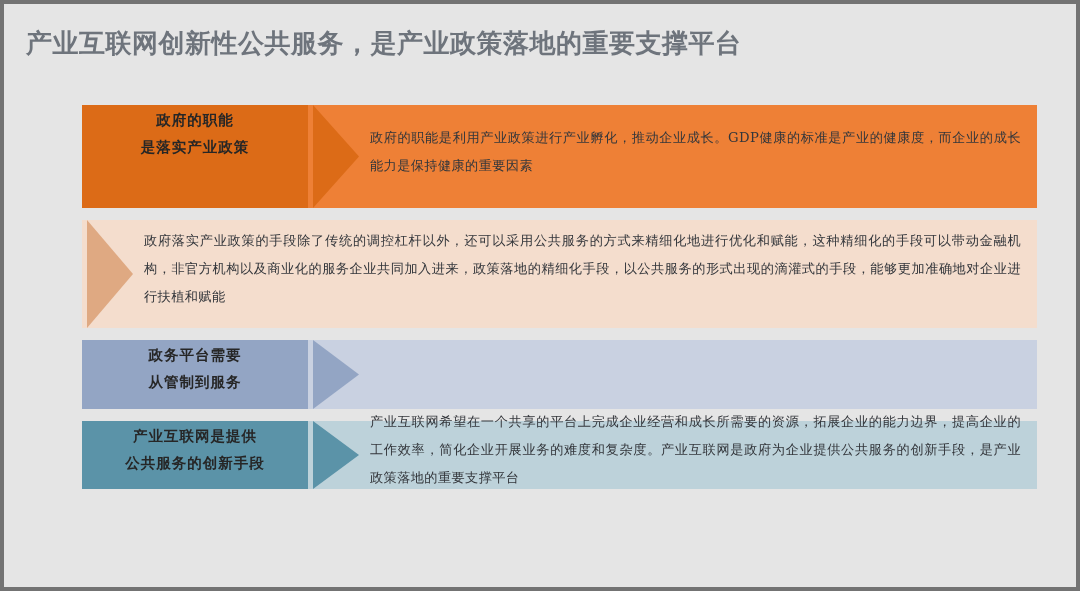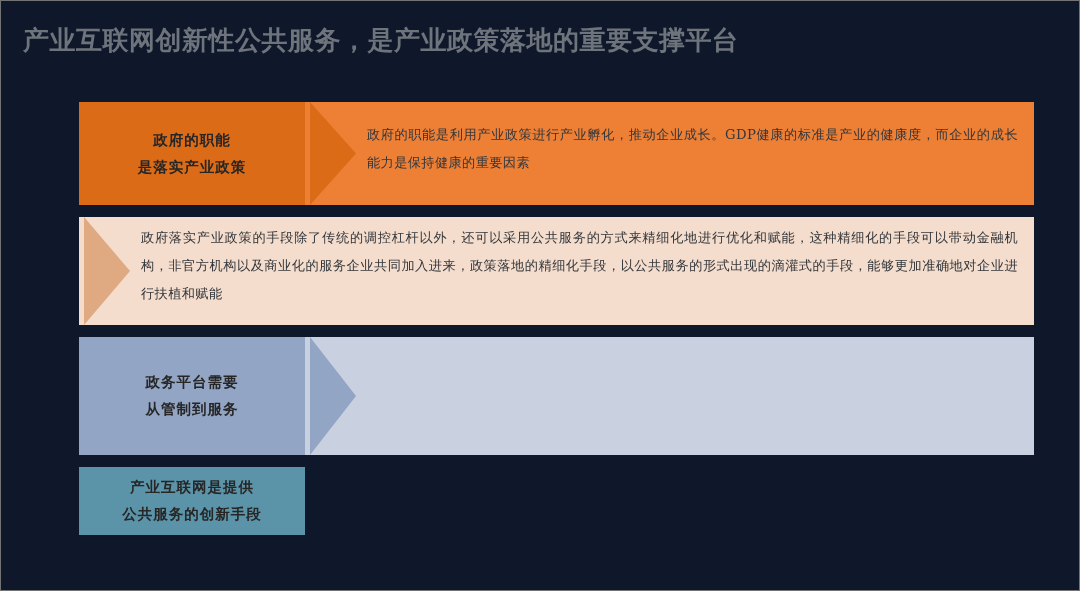--- a/index.html
+++ b/index.html
@@ -11,22 +11,22 @@
     width: 1080px;
     height: 591px;
     font-family: "Liberation Sans", "DejaVu Sans", sans-serif;
     overflow: hidden;
   }
   .slide {
     position: relative;
     width: 1080px;
     height: 591px;
     box-sizing: border-box;
-    background: #0f172a;
-    border: 1px solid #737373;
+    background: #e5e5e5;
+    border: 4px solid #737373;
   }
   .slide-title {
     position: absolute;
     left: 22px;
     top: 22px;
     font-size: 26px;
     font-weight: bold;
     letter-spacing: 0.5px;
     color: #6e747c;
     font-family: "DejaVu Sans", "Liberation Sans", sans-serif;
@@ -42,25 +42,24 @@
     position: relative;
     display: flex;
     align-items: stretch;
     margin-bottom: 12px;
   }
   .row-label {
     position: relative;
     width: 226px;
     flex: 0 0 226px;
     display: flex;
-    align-items: center;
     justify-content: center;
     text-align: center;
     box-sizing: border-box;
-    padding: 22px 8px;
+    padding: 2px 8px;
     z-index: 3;
   }
   .row-label-text {
     font-family: "DejaVu Serif", "Liberation Serif", serif;
     font-size: 14.5px;
     font-weight: 600;
     line-height: 1.85;
     letter-spacing: 1px;
     color: #262626;
     white-space: pre-line;
@@ -118,21 +117,21 @@
   .r3 .row-label { background: #93a5c4; }
   .r3 .row-body  { background: #c9d1e1; }
   .r3 .arrow-fill { fill: #93a5c4; }
 
   .r4 .row-label { background: #5b93a8; }
   .r4 .row-body  { background: #bdd2da; }
   .r4 .arrow-fill { fill: #5b93a8; }
 
   .r1 { height: 103px; }
   .r2 { height: 108px; }
-  .r3 { height: 118px; }
+  .r3 { height: 69px; }
   .r4 { height: 68px; }
 </style>
 </head>
 <body>
 
 <div class="slide">
 
   <div class="slide-title">产业互联网创新性公共服务，是产业政策落地的重要支撑平台</div>
 
   <div class="rows">
@@ -175,16 +174,24 @@
           </svg>
         </div>
       </div>
     </div>
 
     <div class="row r4">
       <div class="row-label">
         <div class="row-label-text">产业互联网是提供
 公共服务的创新手段</div>
       </div>
+      <div class="row-body">
+        <div class="row-arrow">
+          <svg class="arrow-shape" viewBox="0 0 46 100" preserveAspectRatio="none" aria-hidden="true">
+            <polygon class="arrow-fill" points="0,0 46,50 0,100"></polygon>
+          </svg>
+        </div>
+        <p class="row-text">产业互联网希望在一个共享的平台上完成企业经营和成长所需要的资源，拓展企业的能力边界，提高企业的工作效率，简化企业开展业务的难度和复杂度。产业互联网是政府为企业提供公共服务的创新手段，是产业政策落地的重要支撑平台</p>
+      </div>
     </div>
 
   </div>
 </div>
 
 </body></html>

